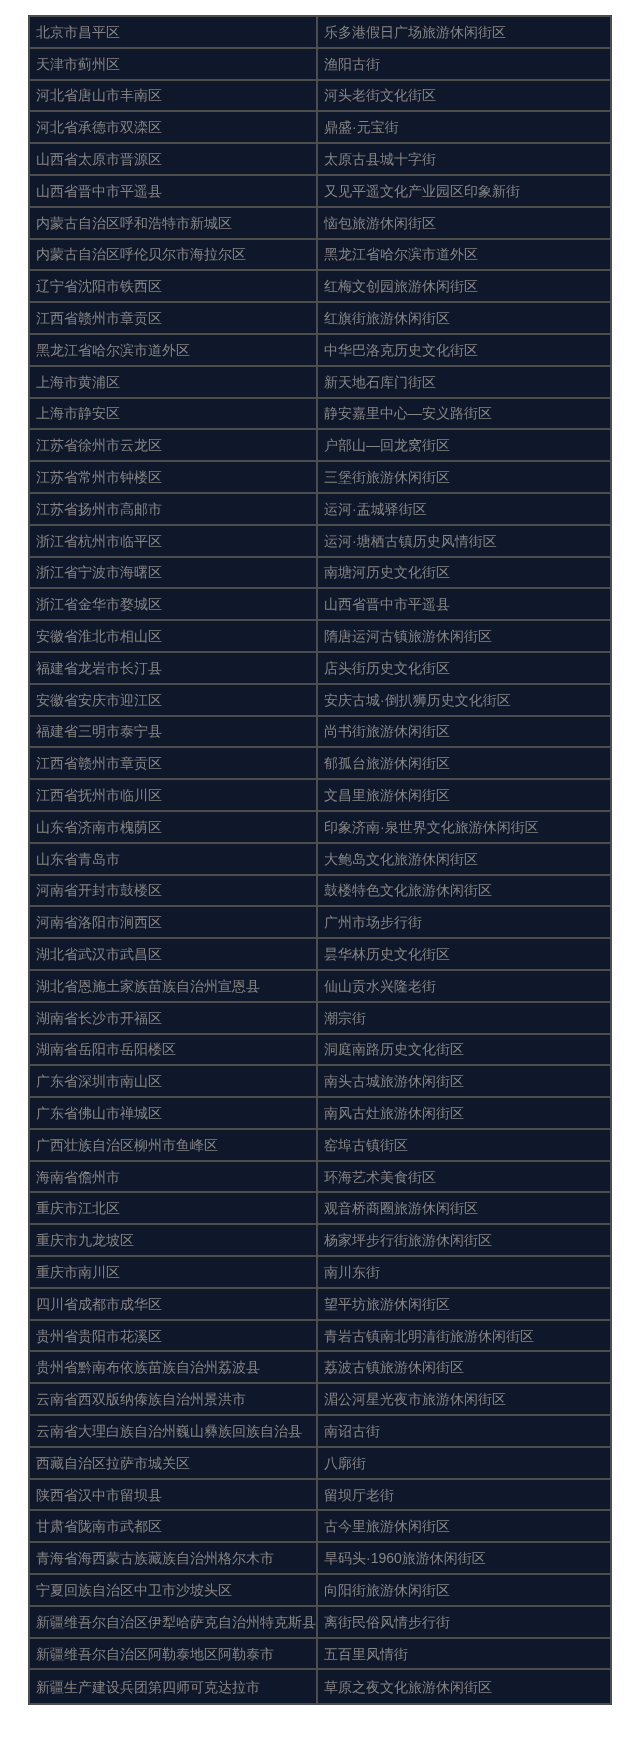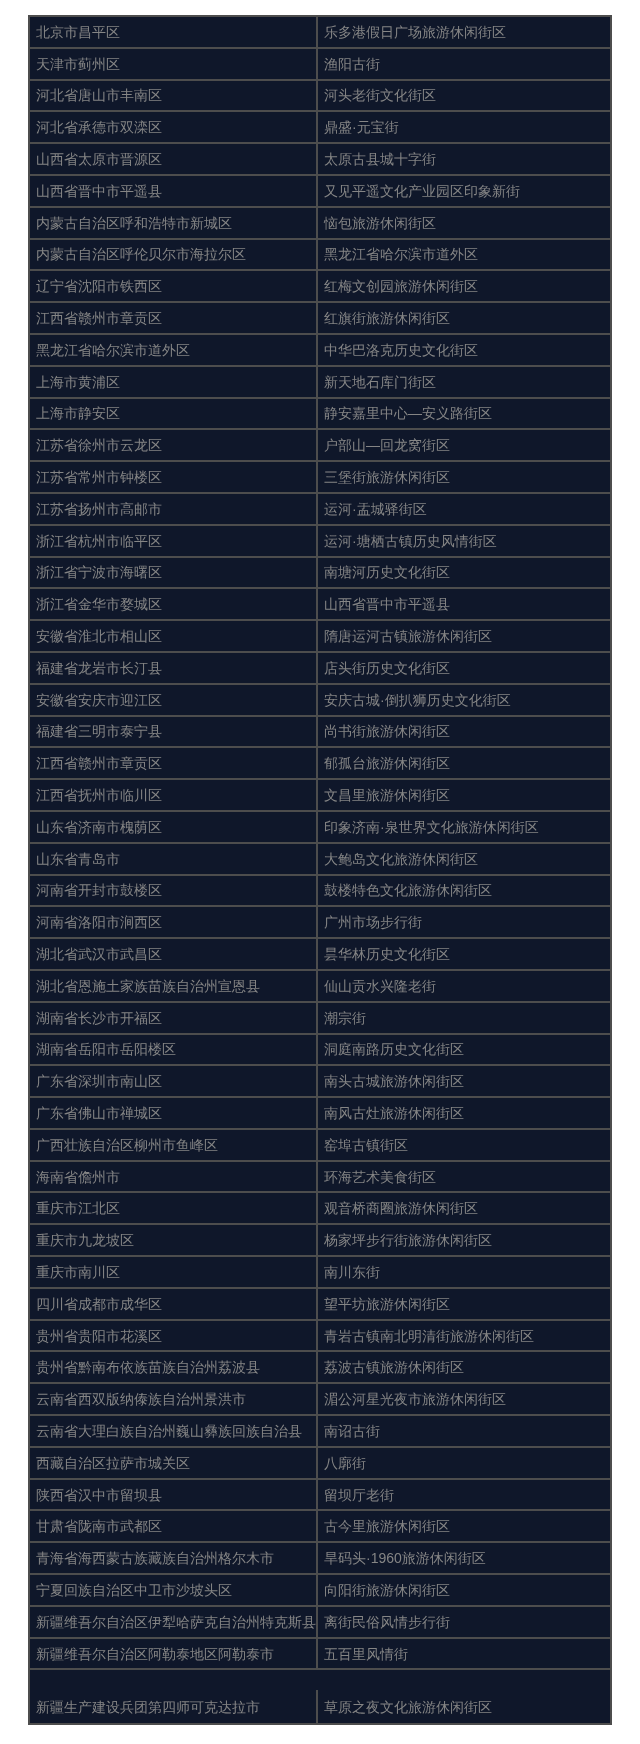--- a/index.html
+++ b/index.html
@@ -45,21 +45,20 @@
   .cell.region {
     width: 288px;
     flex: none;
     border-right: 2px solid #4d4d4d;
   }
   .cell.street {
     flex: 1;
   }
   .row:last-child .cell {
     height: 33px;
-    margin-top: 20px;
   }
 </style>
 </head>
 <body>
 
 <div class="streets-table">
   <div id="table-body">
   <div class="row">
     <div class="cell region">北京市昌平区</div>
     <div class="cell street">乐多港假日广场旅游休闲街区</div>

